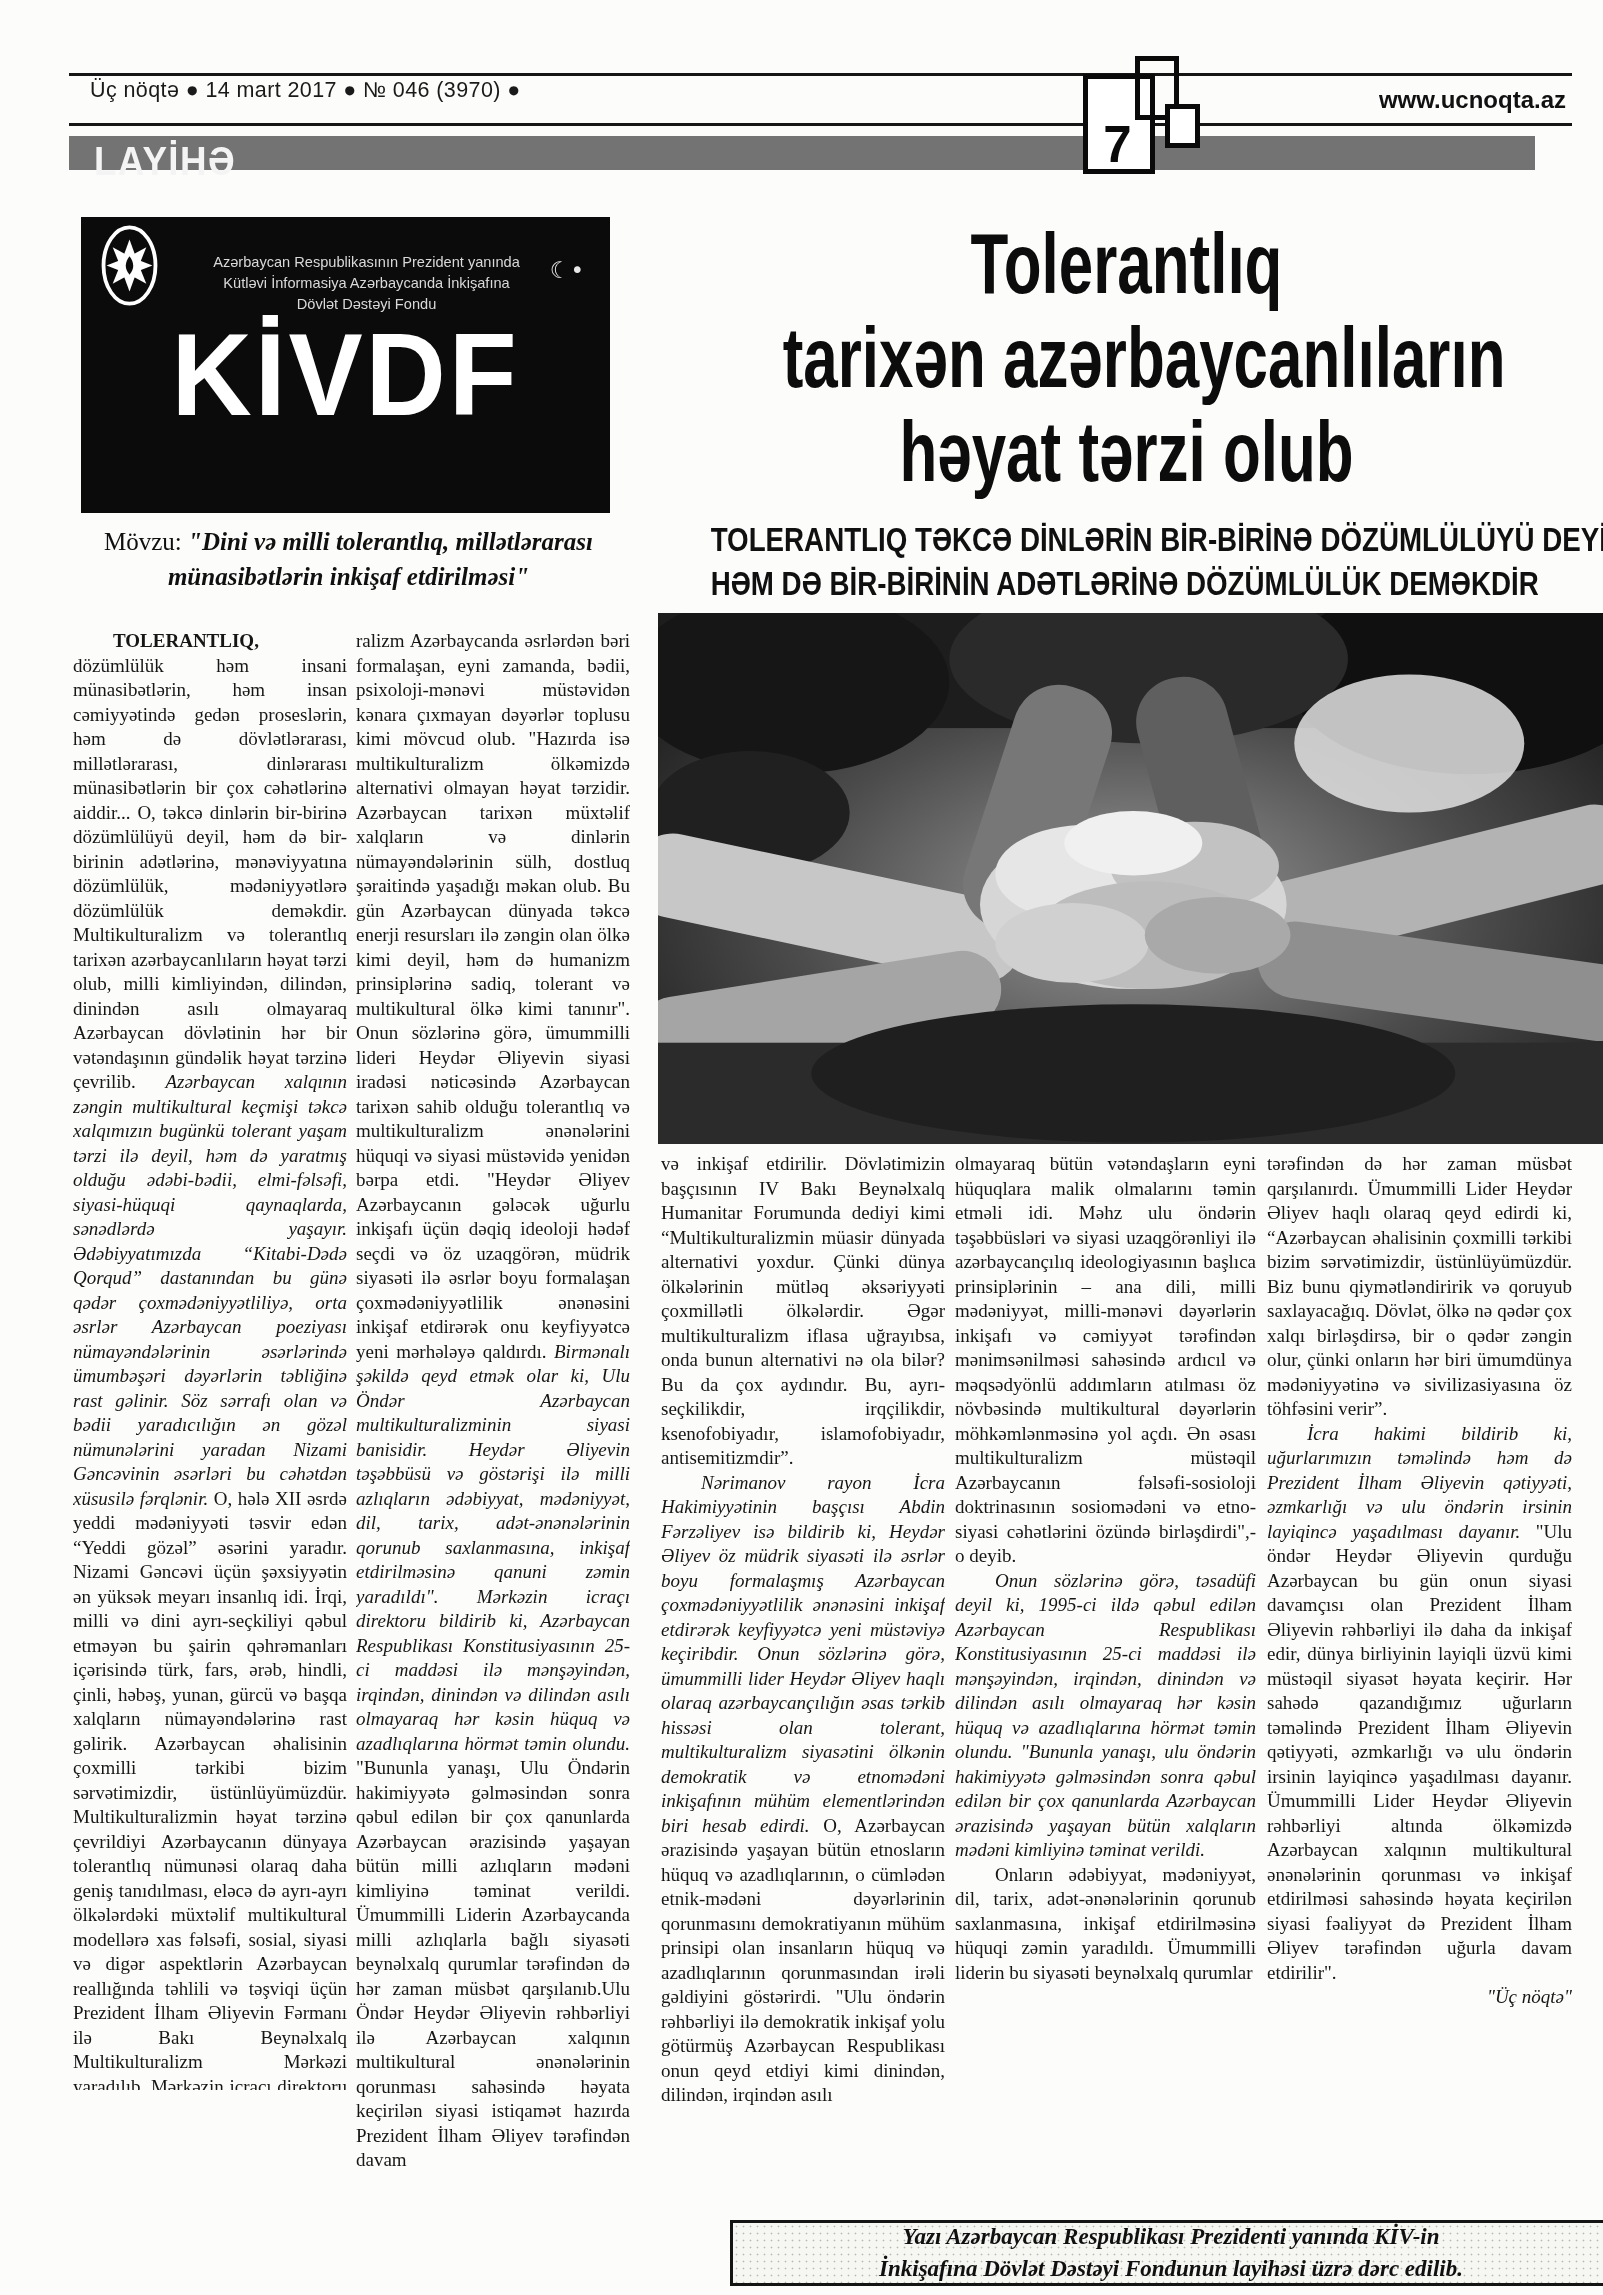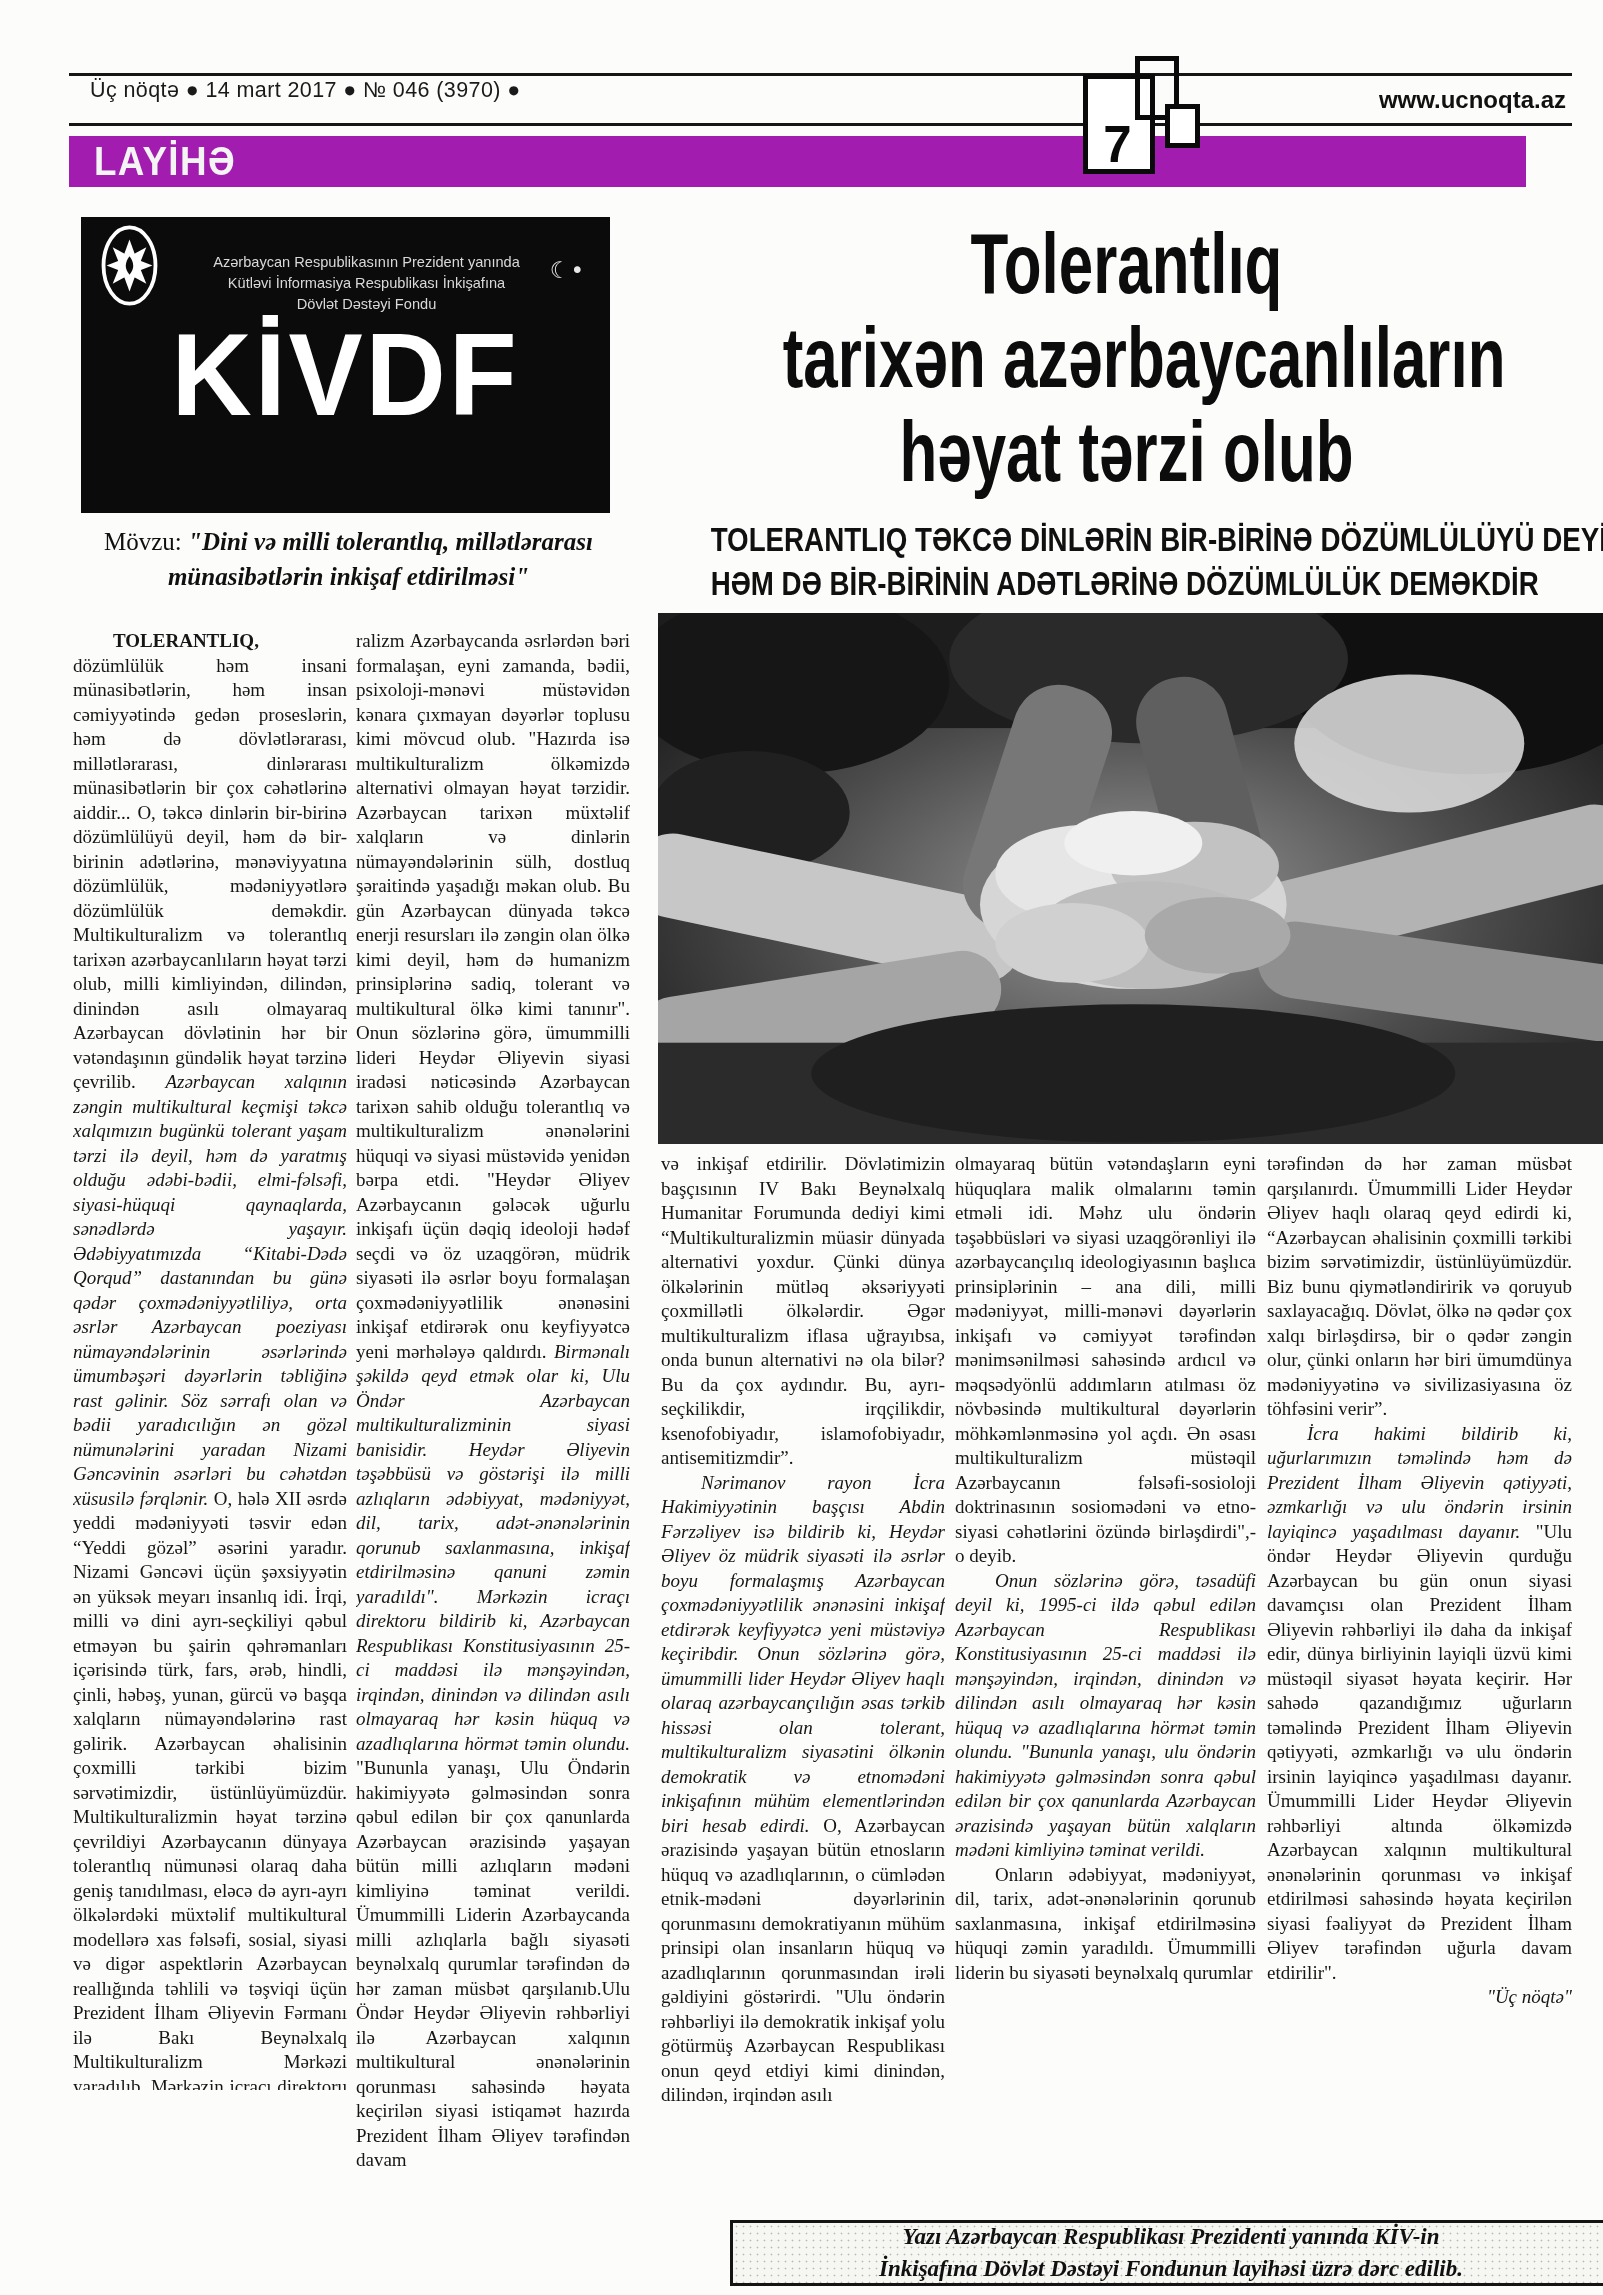--- a/index.html
+++ b/index.html
@@ -13,21 +13,21 @@
   .masthead-left{
     position:absolute;left:90px;top:78px;
     font-family:"Liberation Sans", sans-serif;font-weight:normal;font-size:21.5px;color:#1a1a1a;
     letter-spacing:0.4px;
   }
   .website{
     position:absolute;right:38px;top:86px;
     font-family:"Liberation Sans", sans-serif;font-weight:bold;font-size:24px;color:#111;
   }
   .section-bar{
-    position:absolute;left:69px;top:136px;width:1457px;height:51px;background:#a21caf;z-index:1;
+    position:absolute;left:69px;top:136px;width:1457px;height:34px;background:#737373;z-index:1;padding-left:9px;
   }
   .section-bar .label{
     position:absolute;left:24.5px;top:3.1px;color:#f4f4f4;
     font-family:"Liberation Sans", sans-serif;font-weight:bold;font-size:40px;
     transform:scaleX(0.92);transform-origin:left center;letter-spacing:1.5px;
   }
   .sq{position:absolute;border:5.4px solid #0a0a0a;box-sizing:border-box;}
   .sq-big{left:1083px;top:74px;width:72px;height:100px;background:#ffffff;z-index:5;}
   .sq-2{left:1135px;top:56px;width:44px;height:64px;background:transparent;z-index:6;}
   .sq-3{left:1165px;top:104px;width:35px;height:44px;background:#ffffff;z-index:6;}
@@ -133,21 +133,21 @@
             <polygon points="-22,24 -14,4 -4,14"></polygon>
             <polygon points="22,24 4,14 14,4"></polygon>
             <circle cx="0" cy="0" r="15"></circle>
           </g>
           <path d="M0,-12 C6,-4 7,4 0,12 C-7,4 -6,-4 0,-12 Z" fill="#0b0b0b"></path>
         </g>
       </svg>
     </div>
     <div class="org-lines">
         <div class="org-line">Azərbaycan Respublikasının Prezident yanında</div>
-        <div class="org-line">Kütləvi İnformasiya Respublikası İnkişafına</div>
+        <div class="org-line">Kütləvi İnformasiya Azərbaycanda İnkişafına</div>
         <div class="org-line">Dövlət Dəstəyi Fondu</div>
       </div>
     <div class="crescent">☾•</div>
     <div class="fund-acronym">KİVDF</div>
   </div>
 
   <div class="topic">
     <span class="topic-label">Mövzu:</span>
     <span> </span>
     <span class="topic-text">"Dini və milli tolerantlıq, millətlərarası münasibətlərin inkişaf etdirilməsi"</span>

